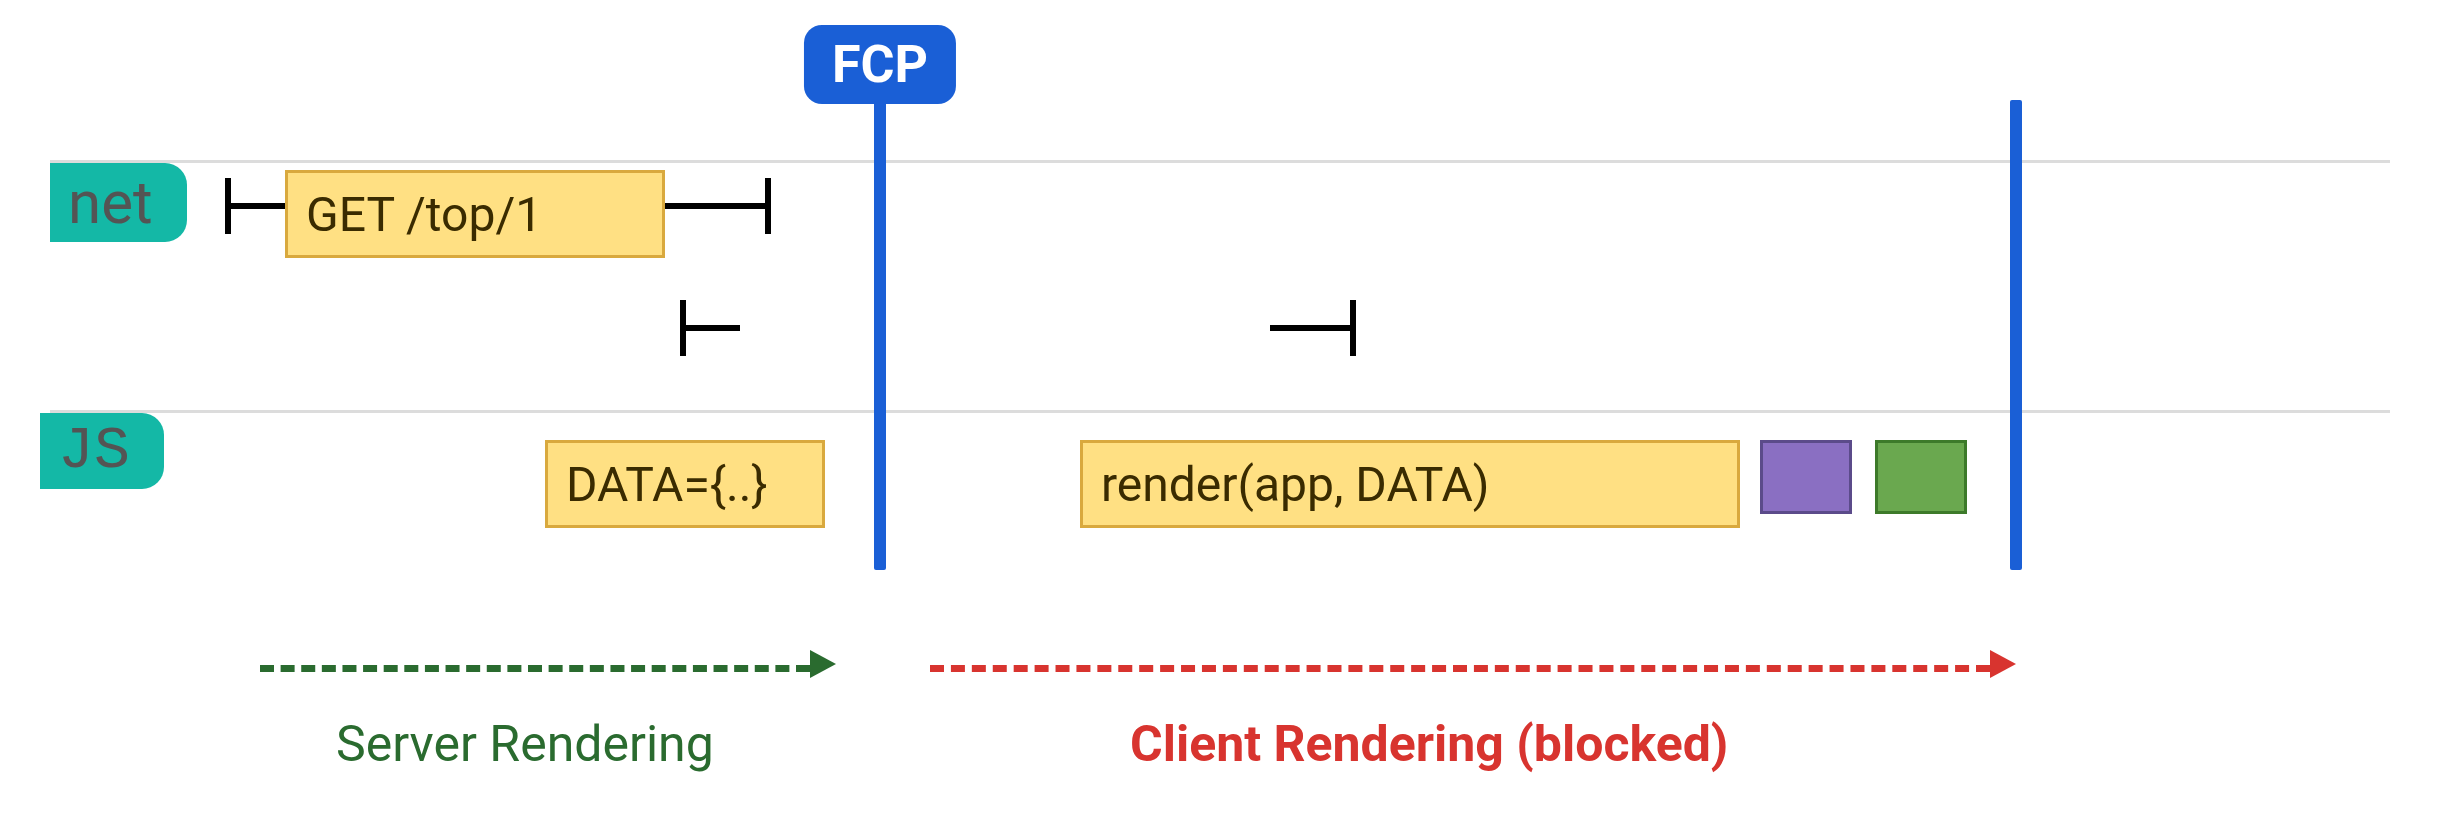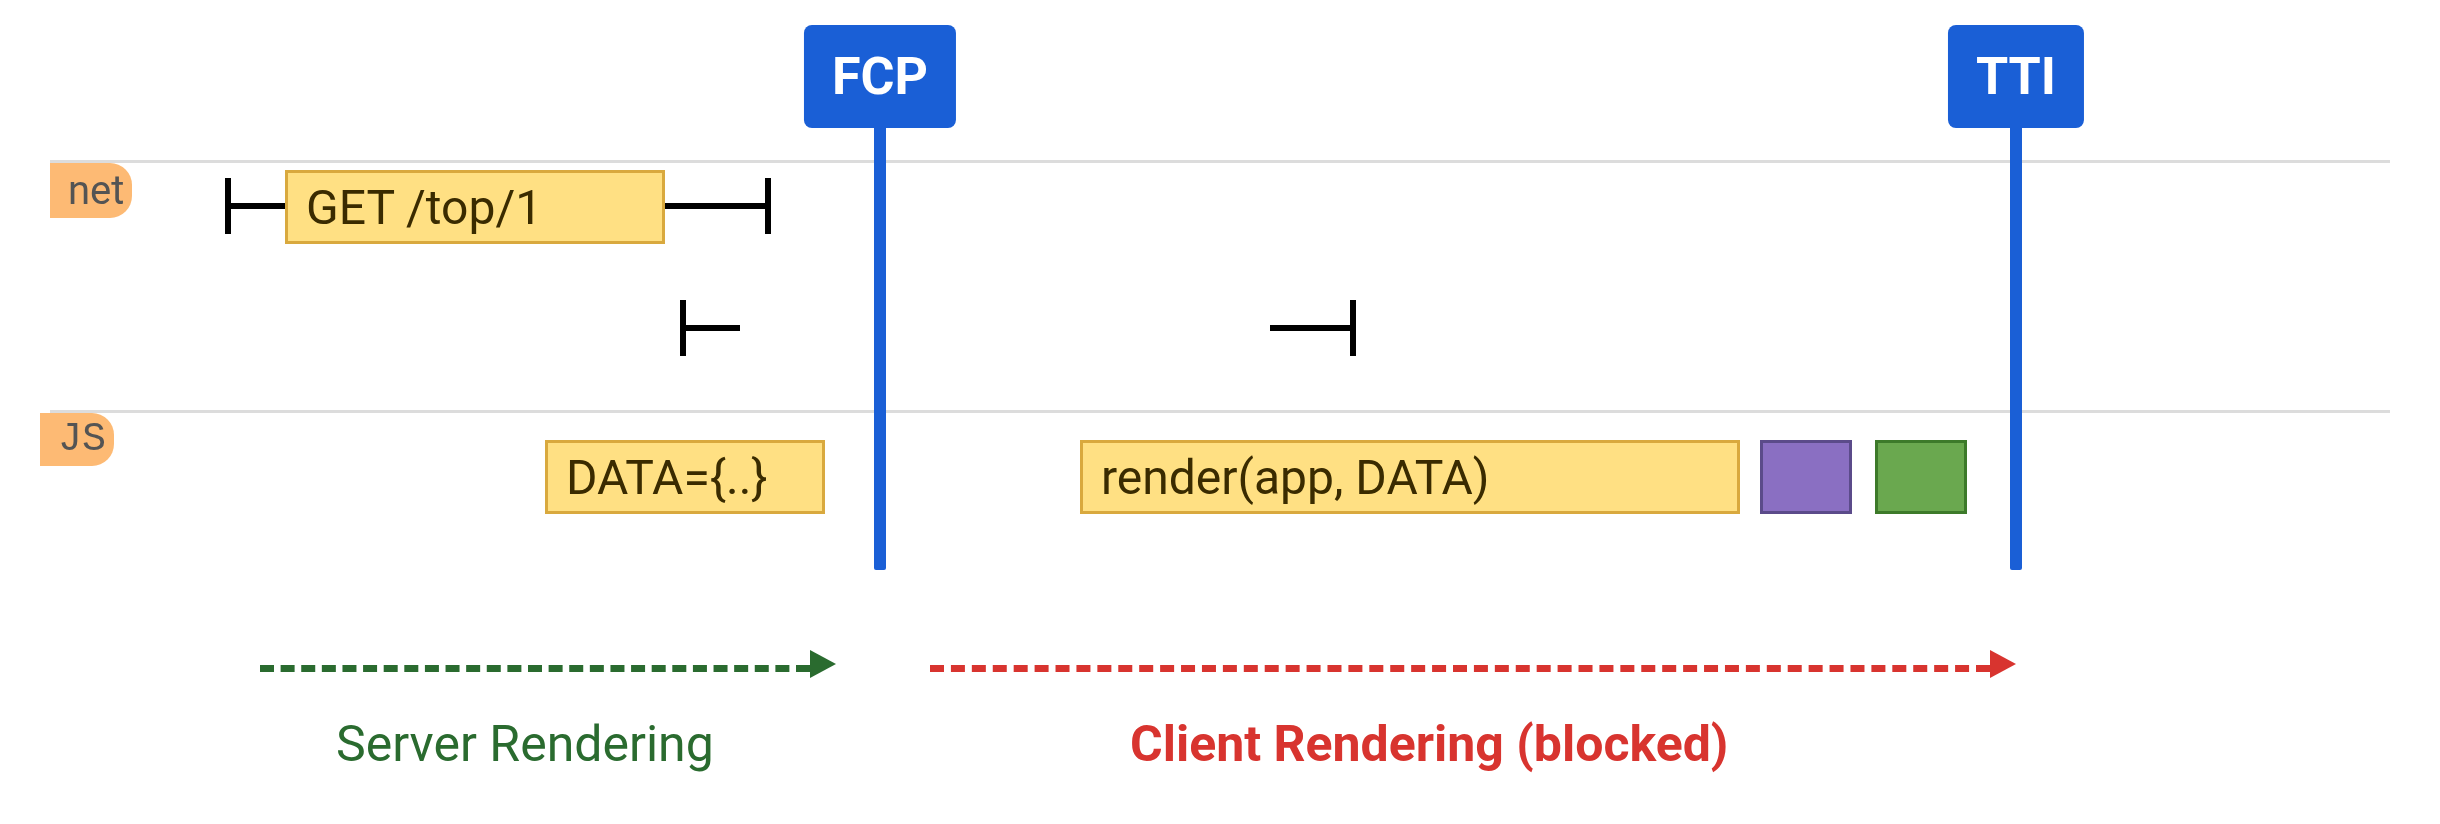--- a/index.html
+++ b/index.html
@@ -15,46 +15,46 @@
   }
   .hline {
     position: absolute;
     left: 50px;
     right: 50px;
     height: 3px;
     background: #dcdcdc;
   }
   .lane-label {
     position: absolute;
-    background: #fdba74;
+    background: #14b8a6;
     color: #545454;
-    font-size: 40px;
-    padding: 4px 8px 4px 18px;
+    font-size: 60px;
+    padding: 4px 34px 4px 18px;
     border-top-right-radius: 22px;
     border-bottom-right-radius: 22px;
     font-weight: 400;
   }
   .marker {
     position: absolute;
     width: 12px;
     border-radius: 2px;
   }
   .marker-flag {
     position: absolute;
     color: #ffffff;
     font-weight: 700;
     font-size: 52px;
-    padding: 21px 28px;
-    border-radius: 8px;
+    padding: 9px 28px;
+    border-radius: 18px;
     transform: translateX(-50%);
     white-space: nowrap;
   }
   .task {
     position: absolute;
-    height: 74px;
+    height: 88px;
     border-width: 3px;
     border-style: solid;
     display: flex;
     align-items: center;
     padding: 6px 18px;
     font-size: 48px;
     white-space: nowrap;
   }
   .task-yellow { background: #ffe083; border-color: #d9a93e; color: #3a2b00; }
   .task-pink   { background: #ecd4e4; border-color: #9a3a73; color: #6e1c55; }
@@ -96,21 +96,20 @@
   <div class="hline" style="top:160px;"></div>
   <div class="hline" style="top:410px;"></div>
 
   <div class="lane-label" style="left:50px; top:163px;">net</div>
   <div class="lane-label" style="left:40px; top:413px;font-family:Liberation Mono, monospace;">JS</div>
 
   <div class="marker" style="left: 874px; top: 100px; height: 470px; background: rgb(26, 95, 214);"></div>
   <div class="marker-flag" style="left: 880px; top: 25px; background: rgb(26, 95, 214);">FCP</div>
 
   <div class="marker" style="left: 2010px; top: 100px; height: 470px; background: rgb(26, 95, 214);"></div>
-  <div class="marker-flag" style="left: 2016px; top: 25px; background: rgb(26, 95, 214);">TTI</div>
 
   <div class="whisker-cap" style="left:225px; top:178px; height:56px;"></div>
   <div class="whisker-line" style="left:225px; top:203px; width:60px;"></div>
   <div class="task task-yellow" style="left:285px; top:170px; width:380px;">GET /top/1</div>
   <div class="whisker-line" style="left:665px; top:203px; width:100px;"></div>
   <div class="whisker-cap" style="left:765px; top:178px; height:56px;"></div>
 
   <div class="whisker-cap" style="left:680px; top:300px; height:56px;"></div>
   <div class="whisker-line" style="left:680px; top:325px; width:60px;"></div>
   <div class="whisker-line" style="left:1270px; top:325px; width:80px;"></div>

